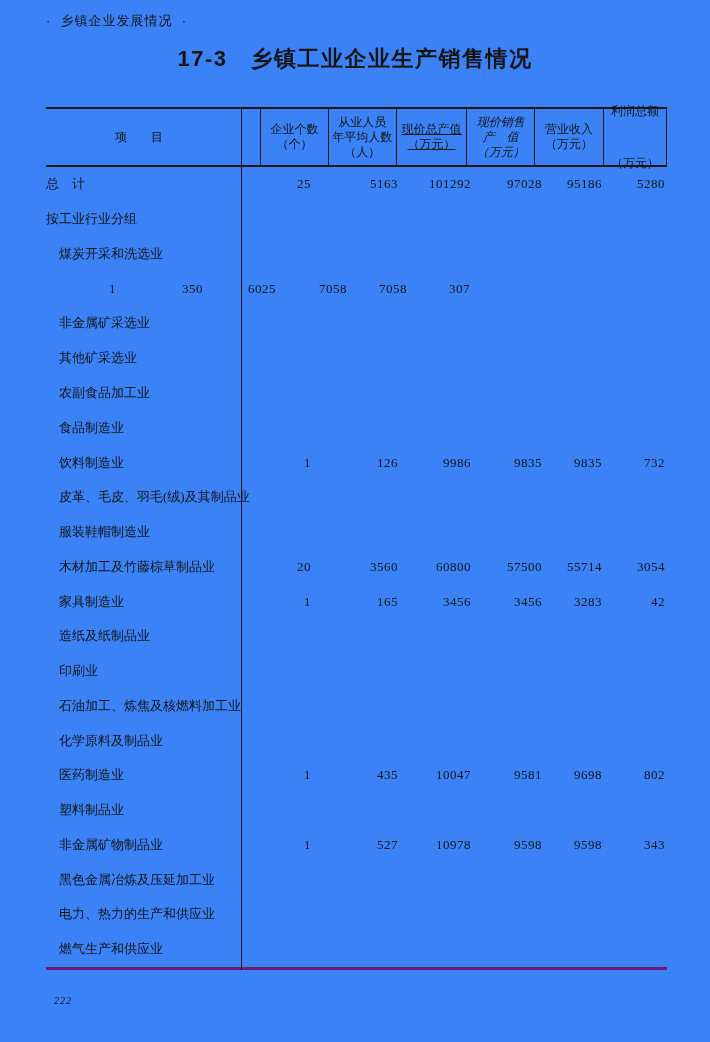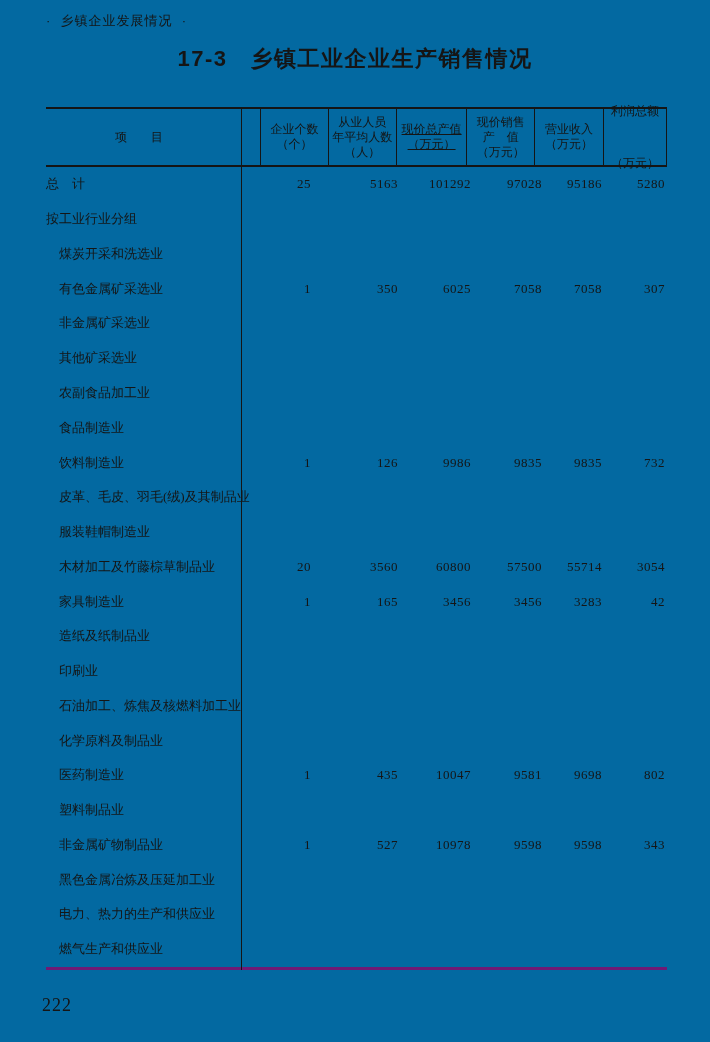--- a/index.html
+++ b/index.html
@@ -2,21 +2,21 @@
 <html><head>
 <meta charset="utf-8">
 <style>
   * { margin: 0; padding: 0; box-sizing: border-box; }
   html, body { background: #ffffff; }
   .page {
     position: relative;
     width: 710px;
     height: 1042px;
     margin: 0 auto;
-    background: #0369a1;
+    background: #3b82f6;
     color: #151515;
     font-family: "Liberation Serif", "DejaVu Serif", serif;
     overflow: hidden;
   }
   .header-note {
     position: absolute;
     left: 46px;
     top: 12px;
     font-size: 13px;
     letter-spacing: 1px;
@@ -56,21 +56,21 @@
     font-size: 12px;
     line-height: 15px;
     white-space: pre;
   }
   .th + .th { border-left: 1px solid #151515; }
   .th:last-child { border-right: 1.5px solid #151515; }
   .hw0 { width: 195px; }
   .hw1 { width: 71px; margin-left: 28px; }
   .hw2 { width: 71px; }
   .hw3 { width: 74px; text-decoration: underline; }
-  .hw4 { width: 71px; }
+  .hw4 { width: 71px; font-style: italic; }
   .hw5 { width: 72px; }
   .hw6 { width: 67px; gap: 37px; }
   .tbody { border-bottom: 3px solid #701a75; }
   .tr {
     display: flex;
     align-items: center;
     height: 34.78px;
   }
   .td { white-space: pre; font-size: 13px; }
   .stub { width: 195px; }
@@ -85,24 +85,25 @@
   .vrule {
     position: absolute;
     left: 194.5px;
     top: 0;
     width: 1.5px;
     height: 863px;
     background: #151515;
   }
   .page-number {
     position: absolute;
-    left: 42px;
+    left: 54px;
     top: 995px;
-    font-size: 18px;
+    font-size: 10px;
     letter-spacing: 1px;
+    font-style: italic;
   }
 </style>
 </head>
 <body>
 
 <div class="page">
   <div class="header-note">·  乡镇企业发展情况  ·</div>
 
   <div class="title">17-3   乡镇工业企业生产销售情况</div>
 
@@ -138,21 +139,20 @@
         <div class="tr">
           <div class="td stub ind">煤炭开采和洗选业</div>
           <div class="td num bw0"></div>
           <div class="td num bw1"></div>
           <div class="td num bw2"></div>
           <div class="td num bw3"></div>
           <div class="td num bw4"></div>
           <div class="td num bw5"></div>
         </div>
         <div class="tr">
-          <div class="td stub ind">有色金属矿采选业</div>
           <div class="td num bw0">1</div>
           <div class="td num bw1">350</div>
           <div class="td num bw2">6025</div>
           <div class="td num bw3">7058</div>
           <div class="td num bw4">7058</div>
           <div class="td num bw5">307</div>
         </div>
         <div class="tr">
           <div class="td stub ind">非金属矿采选业</div>
           <div class="td num bw0"></div>

